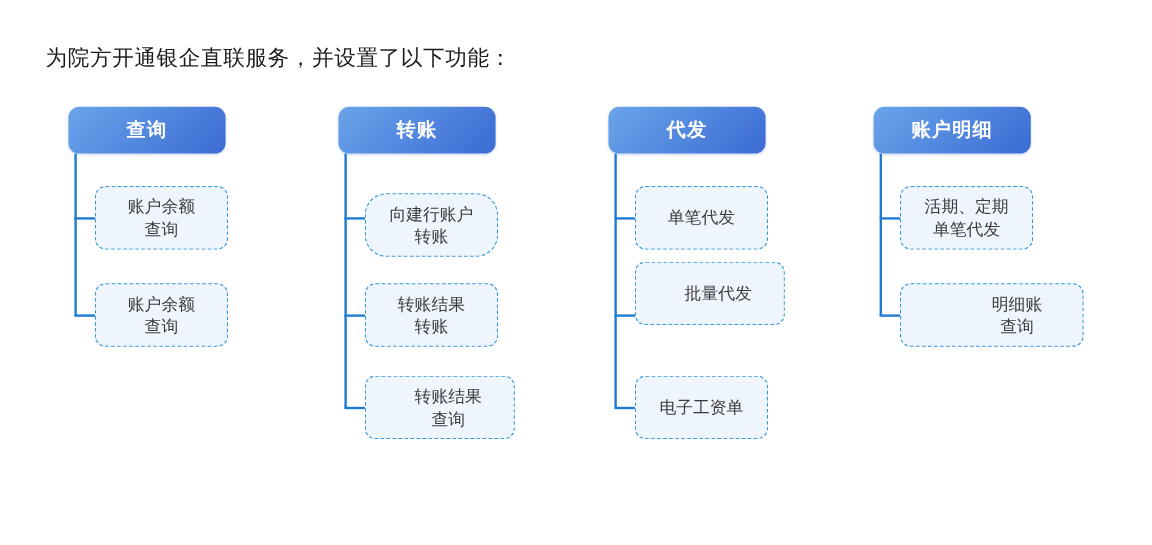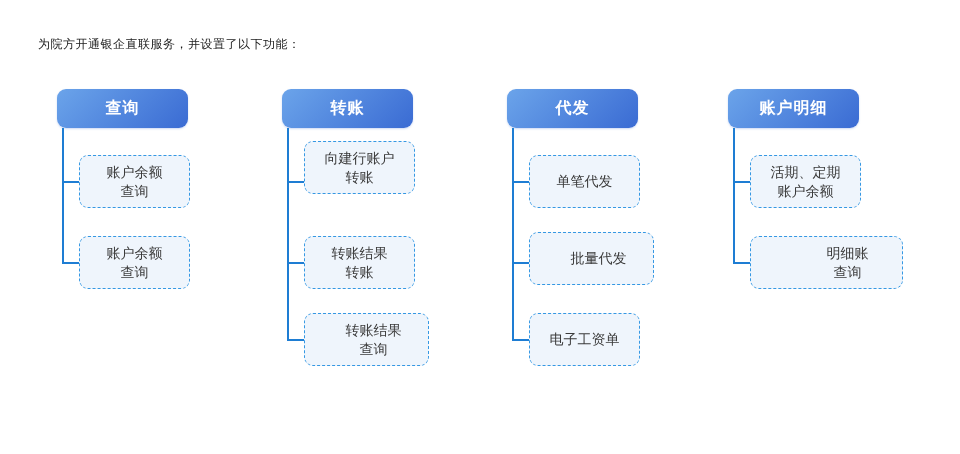--- a/index.html
+++ b/index.html
@@ -12,21 +12,21 @@
     position: relative;
     width: 960px;
     height: 454px;
     background: #ffffff;
     overflow: hidden;
   }
   #page-title {
     position: absolute;
     left: 38px;
     top: 36px;
-    font-size: 12px;
+    font-size: 18px;
     color: #1a1a1a;
     letter-spacing: 0.5px;
   }
   .column {
     position: absolute;
     top: 89px;
     width: 131px;
   }
   .node-header {
     position: absolute;
@@ -91,43 +91,43 @@
         <div class="node-child" style="top: 66px;">账户余额
 查询</div>
         <div class="hline" style="top: 173px;"></div>
         <div class="node-child" style="top: 147px;">账户余额
 查询</div>
       </div>
       <div class="column" style="left: 282px;">
         <div class="node-header">转账</div>
         <div class="vline" style="top: 39px; height: 212px;"></div>
         <div class="hline" style="top: 92px;"></div>
-        <div class="node-child" style="top: 52px;">向建行账户
+        <div class="node-child" style="top: 72px; border-radius: 18px;">向建行账户
 转账</div>
         <div class="hline" style="top: 173px;"></div>
         <div class="node-child" style="top: 147px;">转账结果
 转账</div>
         <div class="hline" style="top: 250px;"></div>
         <div class="node-child" style="top: 224px; padding-left: 16px;">转账结果
 查询</div>
       </div>
       <div class="column" style="left: 507px;">
         <div class="node-header">代发</div>
         <div class="vline" style="top: 39px; height: 212px;"></div>
         <div class="hline" style="top: 92px;"></div>
         <div class="node-child" style="top: 66px;">单笔代发</div>
         <div class="hline" style="top: 173px;"></div>
-        <div class="node-child" style="top: 143px; padding-left: 16px;">批量代发</div>
+        <div class="node-child" style="top: 129px; padding-left: 16px;">批量代发</div>
         <div class="hline" style="top: 250px;"></div>
         <div class="node-child" style="top: 224px;">电子工资单</div>
       </div>
       <div class="column" style="left: 728px;">
         <div class="node-header">账户明细</div>
         <div class="vline" style="top: 39px; height: 135px;"></div>
         <div class="hline" style="top: 92px;"></div>
         <div class="node-child" style="top: 66px;">活期、定期
-账户余额</div>
+单笔代发</div>
         <div class="hline" style="top: 173px;"></div>
         <div class="node-child" style="top: 147px; padding-left: 44px;">明细账
 查询</div>
       </div>
     </div>
 </div>
 
 </body></html>

